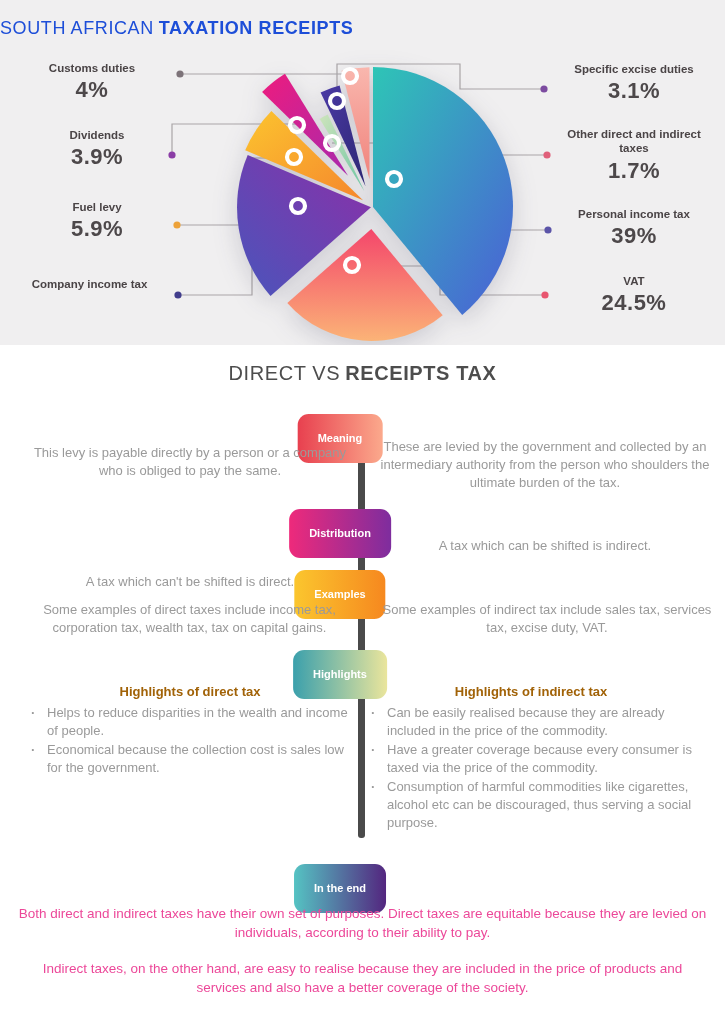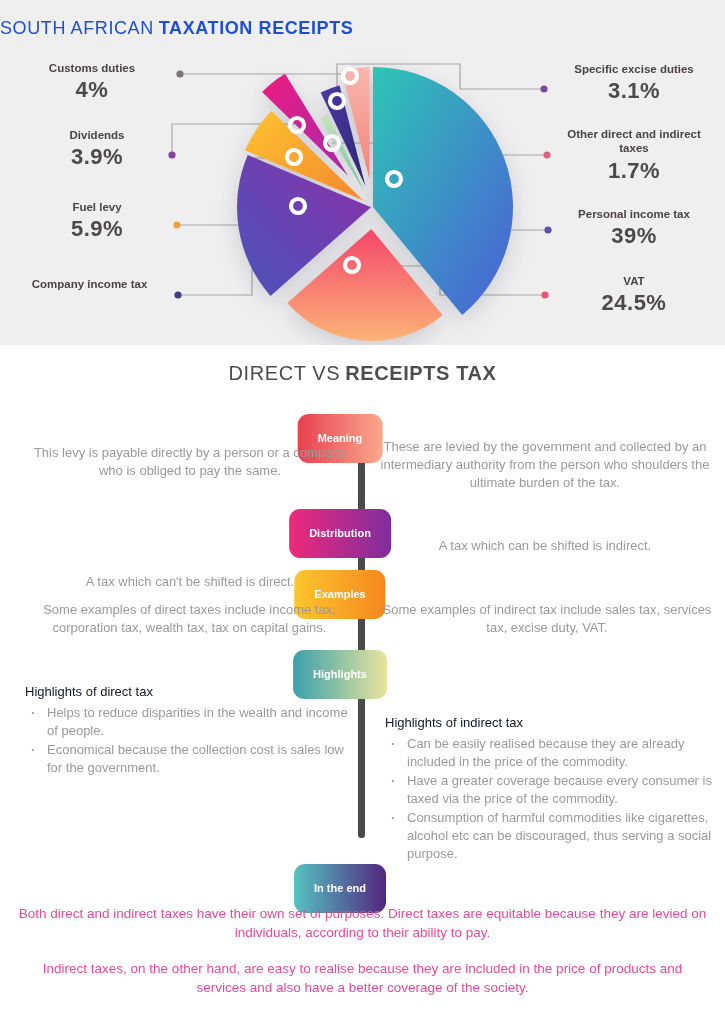--- a/index.html
+++ b/index.html
@@ -17,21 +17,21 @@
   
   .cmp-title{position:absolute;left:0;top:362px;width:725px;text-align:center;
              font-size:20px;letter-spacing:.6px;color:#4d4d4d;}
   .cmp-title .bold{font-weight:bold;margin-left:5px;}
   .timeline{position:absolute;left:358px;top:420px;width:7px;height:418px;
             background:#4a4a4a;border-radius:3px;}
   .pill{position:absolute;left:340px;transform:translateX(-50%);height:21px;line-height:21px;
         border-radius:11px;padding:14px 20px;color:#fff;font-size:11px;font-weight:bold;
         text-align:center;white-space:nowrap;}
   .cmp-text{position:absolute;text-align:center;font-size:13px;color:#9a9a9a;line-height:1.38;}
-  .hl-head{font-size:13px;font-weight:normal;color:#0f172a;text-align:left;margin:0 0 3px 0;}
+  .hl-head{font-size:13px;font-weight:bold;color:#a16207;text-align:center;margin:0 0 3px 0;}
   .hl-list{list-style:none;margin:0;padding:0;text-align:left;}
   .hl-list li{position:relative;padding-left:22px;margin-bottom:1px;}
   .hl-list li::before{content:"\00B7";position:absolute;left:6px;font-weight:bold;color:#9a9a9a;}
   .conclusion{position:absolute;left:18px;top:905px;width:689px;text-align:center;
               font-size:13.5px;color:#ec4899;line-height:1.4;}
   .conclusion p{margin:0 0 17px 0;}
 </style>
 </head>
 <body>
 
@@ -172,21 +172,21 @@
   <div class="cmp-text" style="left:22px;top:601px;width:335px;">Some examples of direct taxes include income tax, corporation tax, wealth tax, tax on capital gains.</div>
   <div class="cmp-text" style="left:382px;top:601px;width:330px;">Some examples of indirect tax include sales tax, services tax, excise duty, VAT.</div>
 
   <div class="cmp-text" style="left:25px;top:683px;width:330px;">
     <div class="hl-head">Highlights of direct tax</div>
     <ul class="hl-list">
       <li>Helps to reduce disparities in the wealth and income of people.</li>
       <li>Economical because the collection cost is sales low for the government.</li>
     </ul>
   </div>
-  <div class="cmp-text" style="left:385px;top:683px;width:332px;margin-top:31px;">
+  <div class="cmp-text" style="left:365px;top:683px;width:332px;">
     <div class="hl-head">Highlights of indirect tax</div>
     <ul class="hl-list">
       <li>Can be easily realised because they are already included in the price of the commodity.</li>
       <li>Have a greater coverage because every consumer is taxed via the price of the commodity.</li>
       <li>Consumption of harmful commodities like cigarettes, alcohol etc can be discouraged, thus serving a social purpose.</li>
     </ul>
   </div>
 
   <div class="conclusion">
     <p>Both direct and indirect taxes have their own set of purposes. Direct taxes are equitable because they are levied on individuals, according to their ability to pay.</p>

